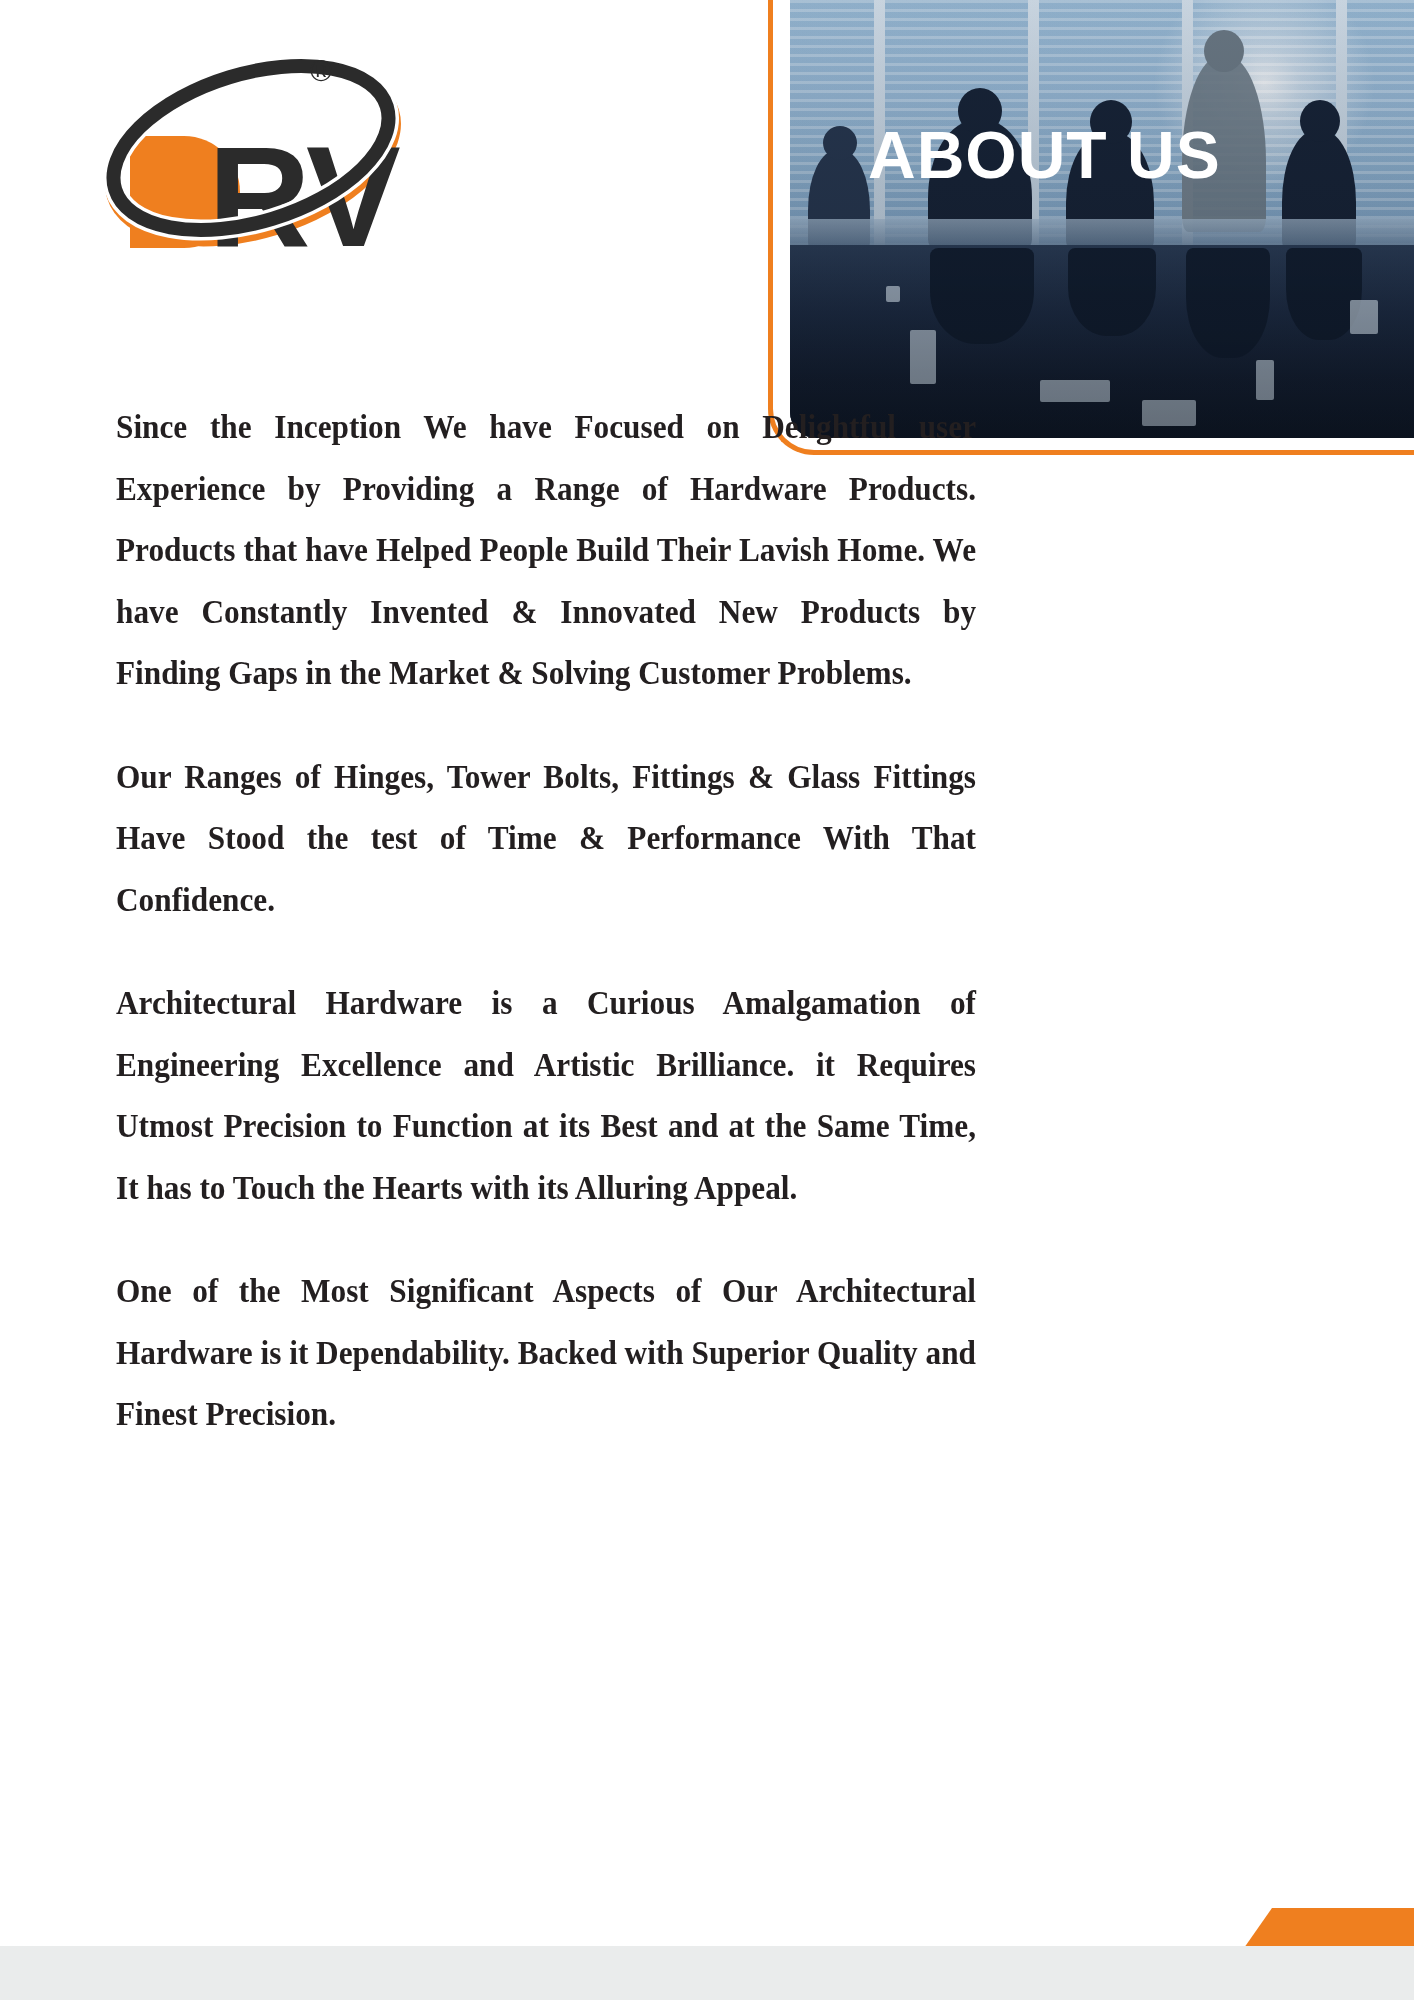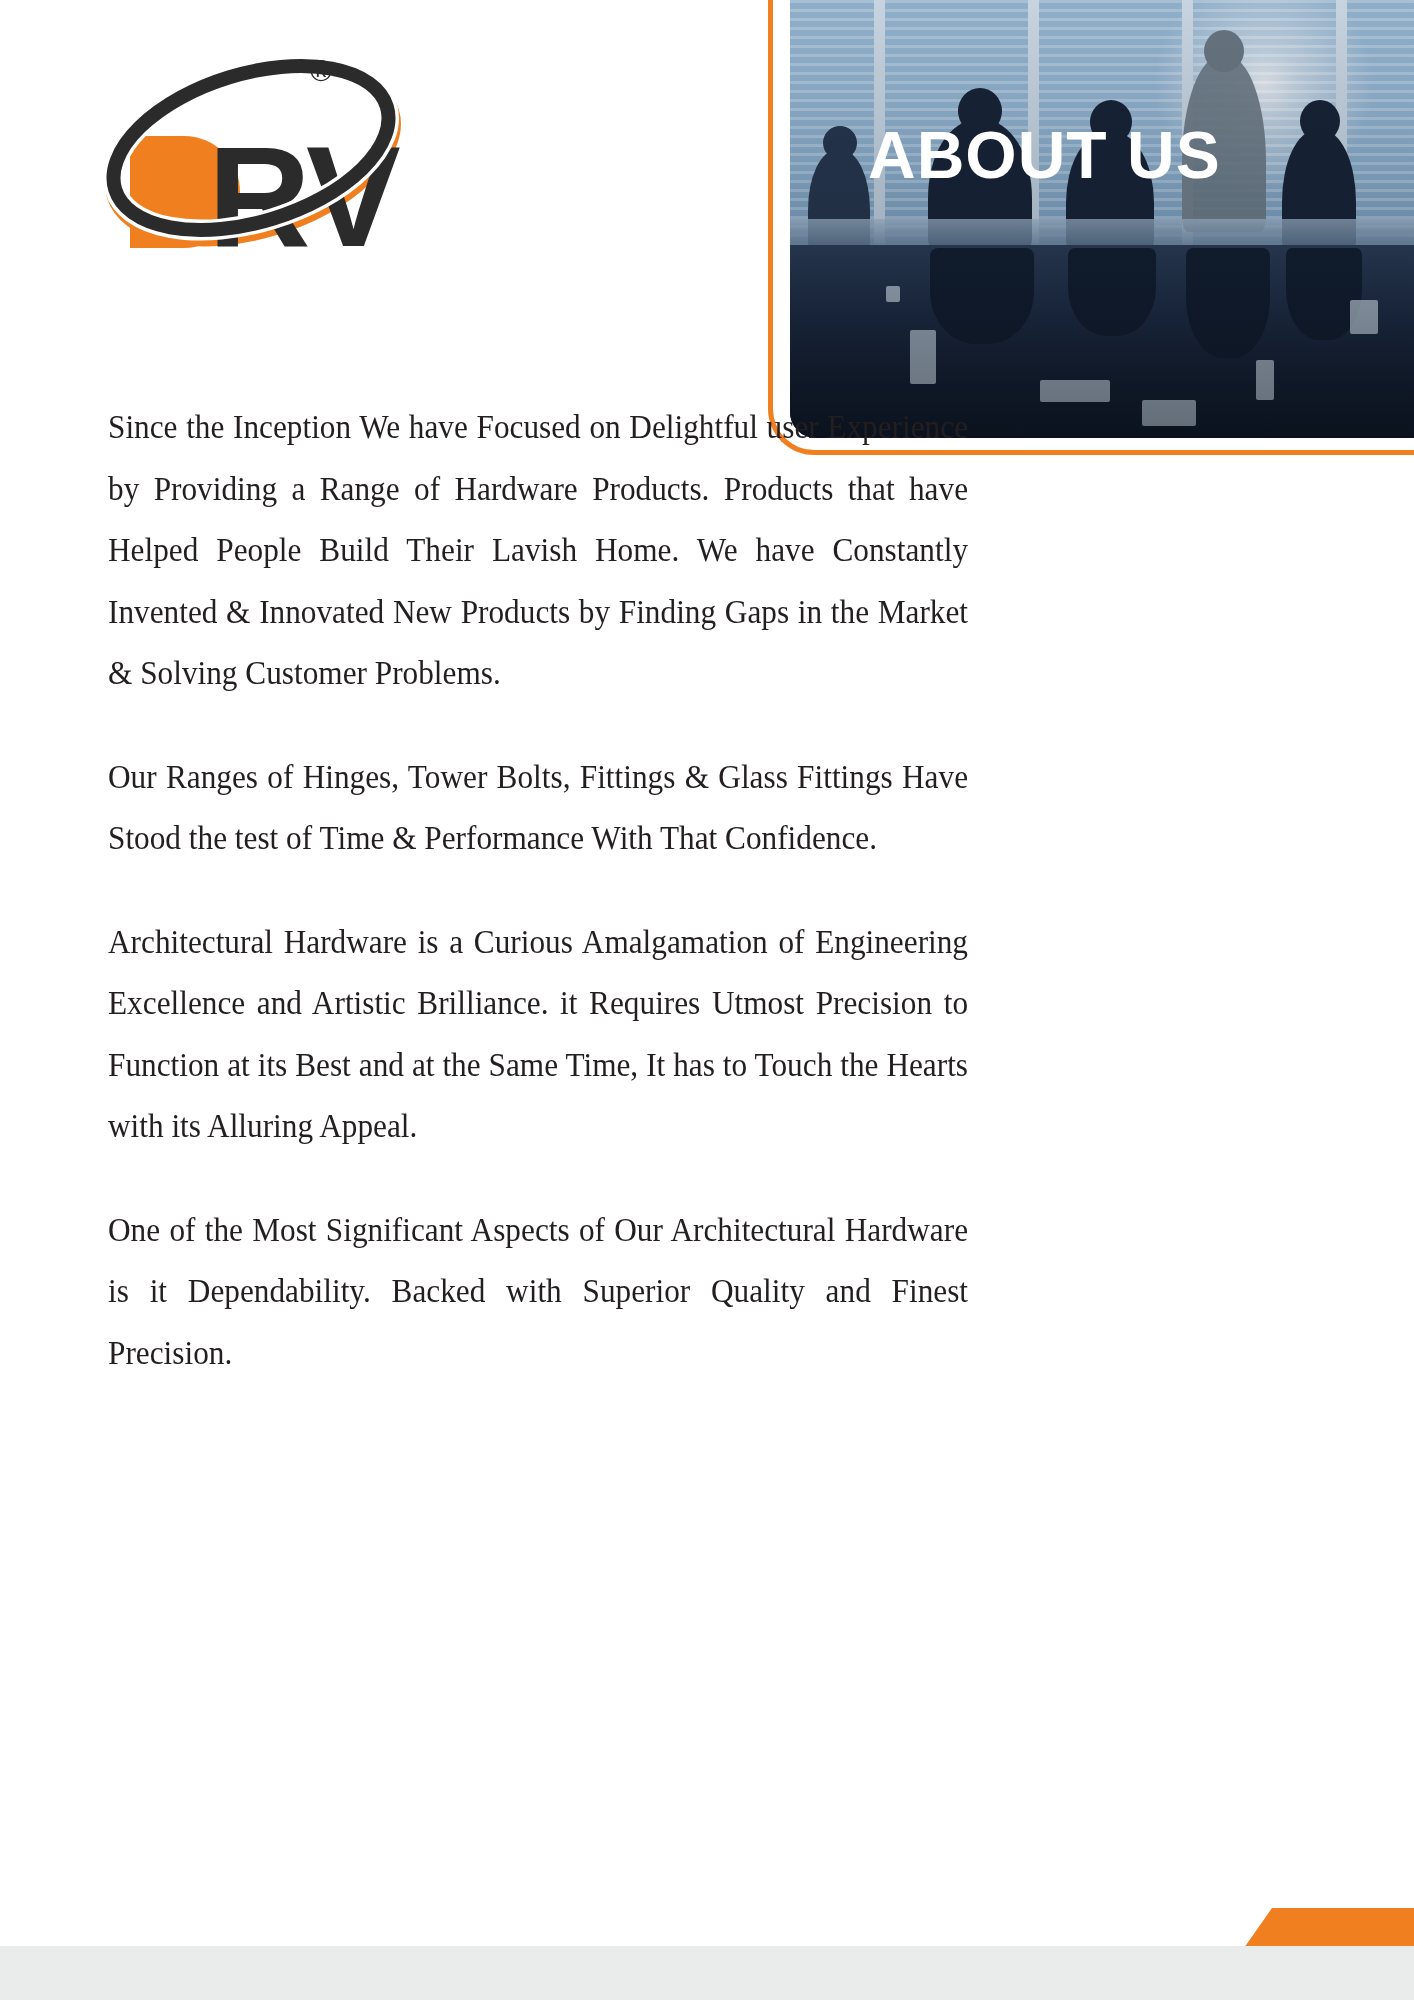--- a/index.html
+++ b/index.html
@@ -155,23 +155,24 @@
     font-family: "Liberation Serif", serif;
     font-style: italic;
     font-size: 48px;
     color: #222222;
     letter-spacing: .5px;
   }
 
   
   .content {
     position: absolute;
-    left: 108px;
+    left: 116px;
     top: 396px;
     width: 860px;
+    font-weight: bold;
   }
   .para {
     font-family: "Liberation Serif", serif;
     font-size: 34px;
     line-height: 61.5px;
     color: #231f20;
     text-align: justify;
     margin: 0 0 42px 0;
     font-stretch: condensed;
     transform: scaleX(0.92);

